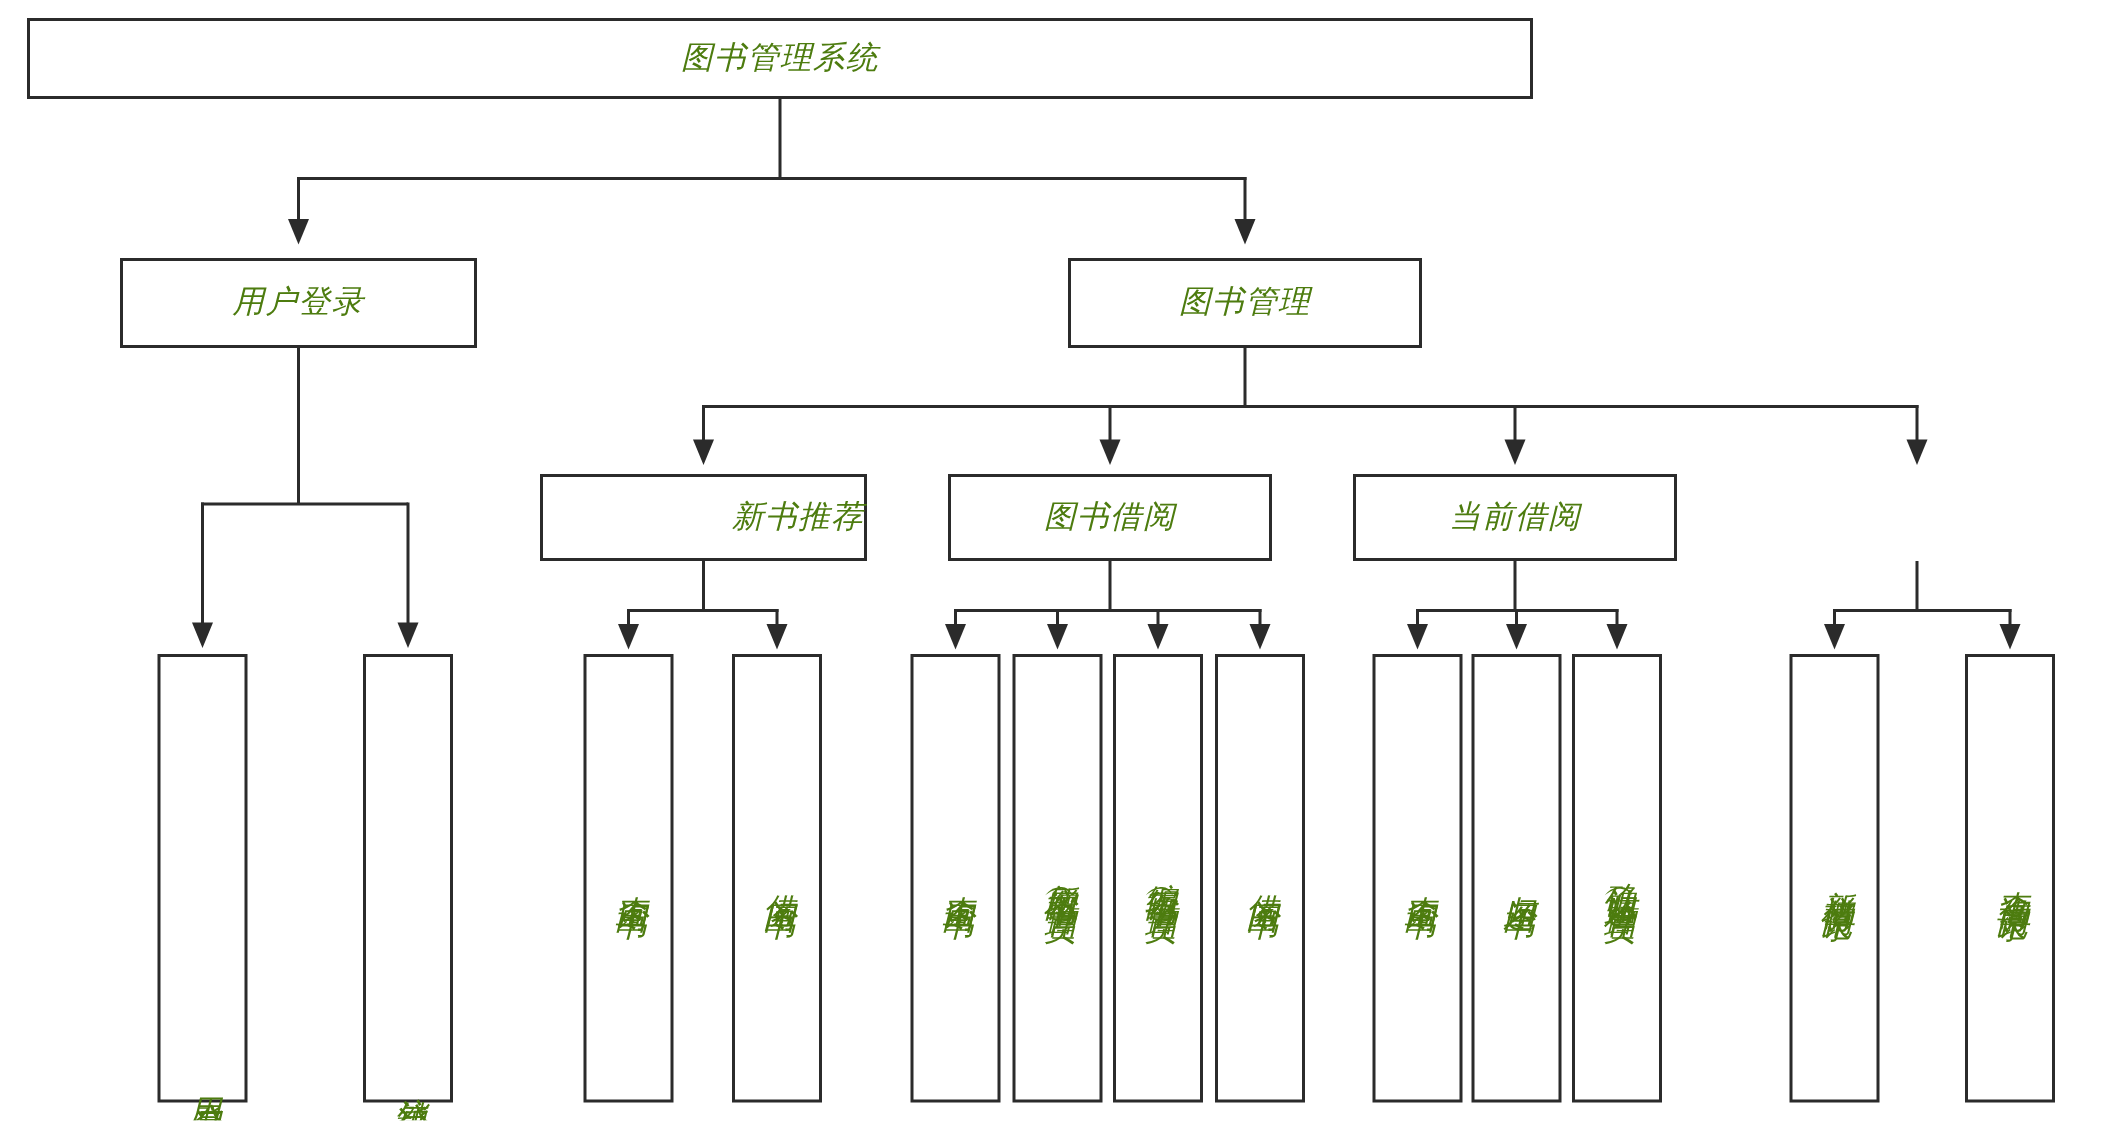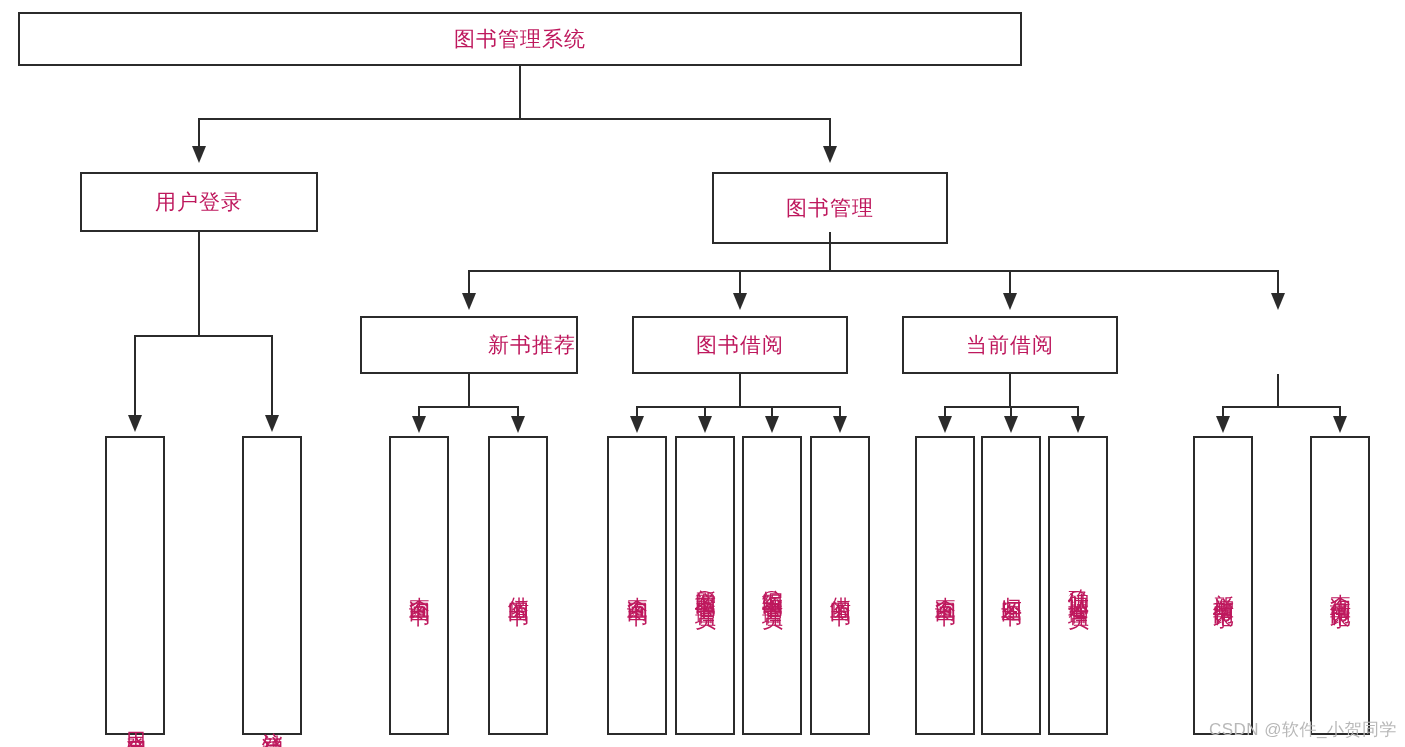--- a/index.html
+++ b/index.html
@@ -25,22 +25,23 @@
     background: #ffffff;
     display: flex;
     align-items: center;
     justify-content: center;
     text-align: center;
   }
   .node .label {
     font-size: 21px;
     line-height: 1.15;
     letter-spacing: 1px;
-    color: #be185d;
+    color: #4d7c0f;
     white-space: nowrap;
+    font-style: italic;
   }
   .node.leaf {
     align-items: flex-end;
     justify-content: center;
     padding-bottom: 6px;
   }
   .node.leaf.center-v {
     align-items: center;
     padding-bottom: 0;
   }
@@ -91,21 +92,21 @@
   <div class="edge h" style="left:198px; top:118px; width:633px; height:2px;"></div>
 
   <div class="edge v" style="left:198px; top:118px; width:2px; height:30px;"></div>
   <div class="arrow" style="left:192px; top:146px;"></div>
   <div class="edge v" style="left:829px; top:118px; width:2px; height:30px;"></div>
   <div class="arrow" style="left:823px; top:146px;"></div>
 
   <div class="node" style="left:80px; top:172px; width:238px; height:60px;">
     <span class="label">用户登录</span>
   </div>
-  <div class="node" style="left:712px; top:172px; width:236px; height:72px;">
+  <div class="node" style="left:712px; top:172px; width:236px; height:60px;">
     <span class="label">图书管理</span>
   </div>
 
   <div class="edge v" style="left:198px; top:232px; width:2px; height:104px;"></div>
   <div class="edge h" style="left:134px; top:335px; width:138px; height:2px;"></div>
   <div class="edge v" style="left:134px; top:335px; width:2px; height:82px;"></div>
   <div class="arrow" style="left:128px; top:415px;"></div>
   <div class="edge v" style="left:271px; top:335px; width:2px; height:82px;"></div>
   <div class="arrow" style="left:265px; top:415px;"></div>
 
@@ -201,15 +202,14 @@
     <span class="label">确认归还（管理员）</span>
   </div>
 
   <div class="node leaf center-v" style="left:1193px; top:436px; width:60px; height:299px;">
     <span class="label">新增借阅记录</span>
   </div>
   <div class="node leaf center-v" style="left:1310px; top:436px; width:60px; height:299px;">
     <span class="label">查询借阅记录</span>
   </div>
 
-  <div id="watermark">CSDN @软件_小贺同学</div>
 
 </div>
 
 </body></html>

